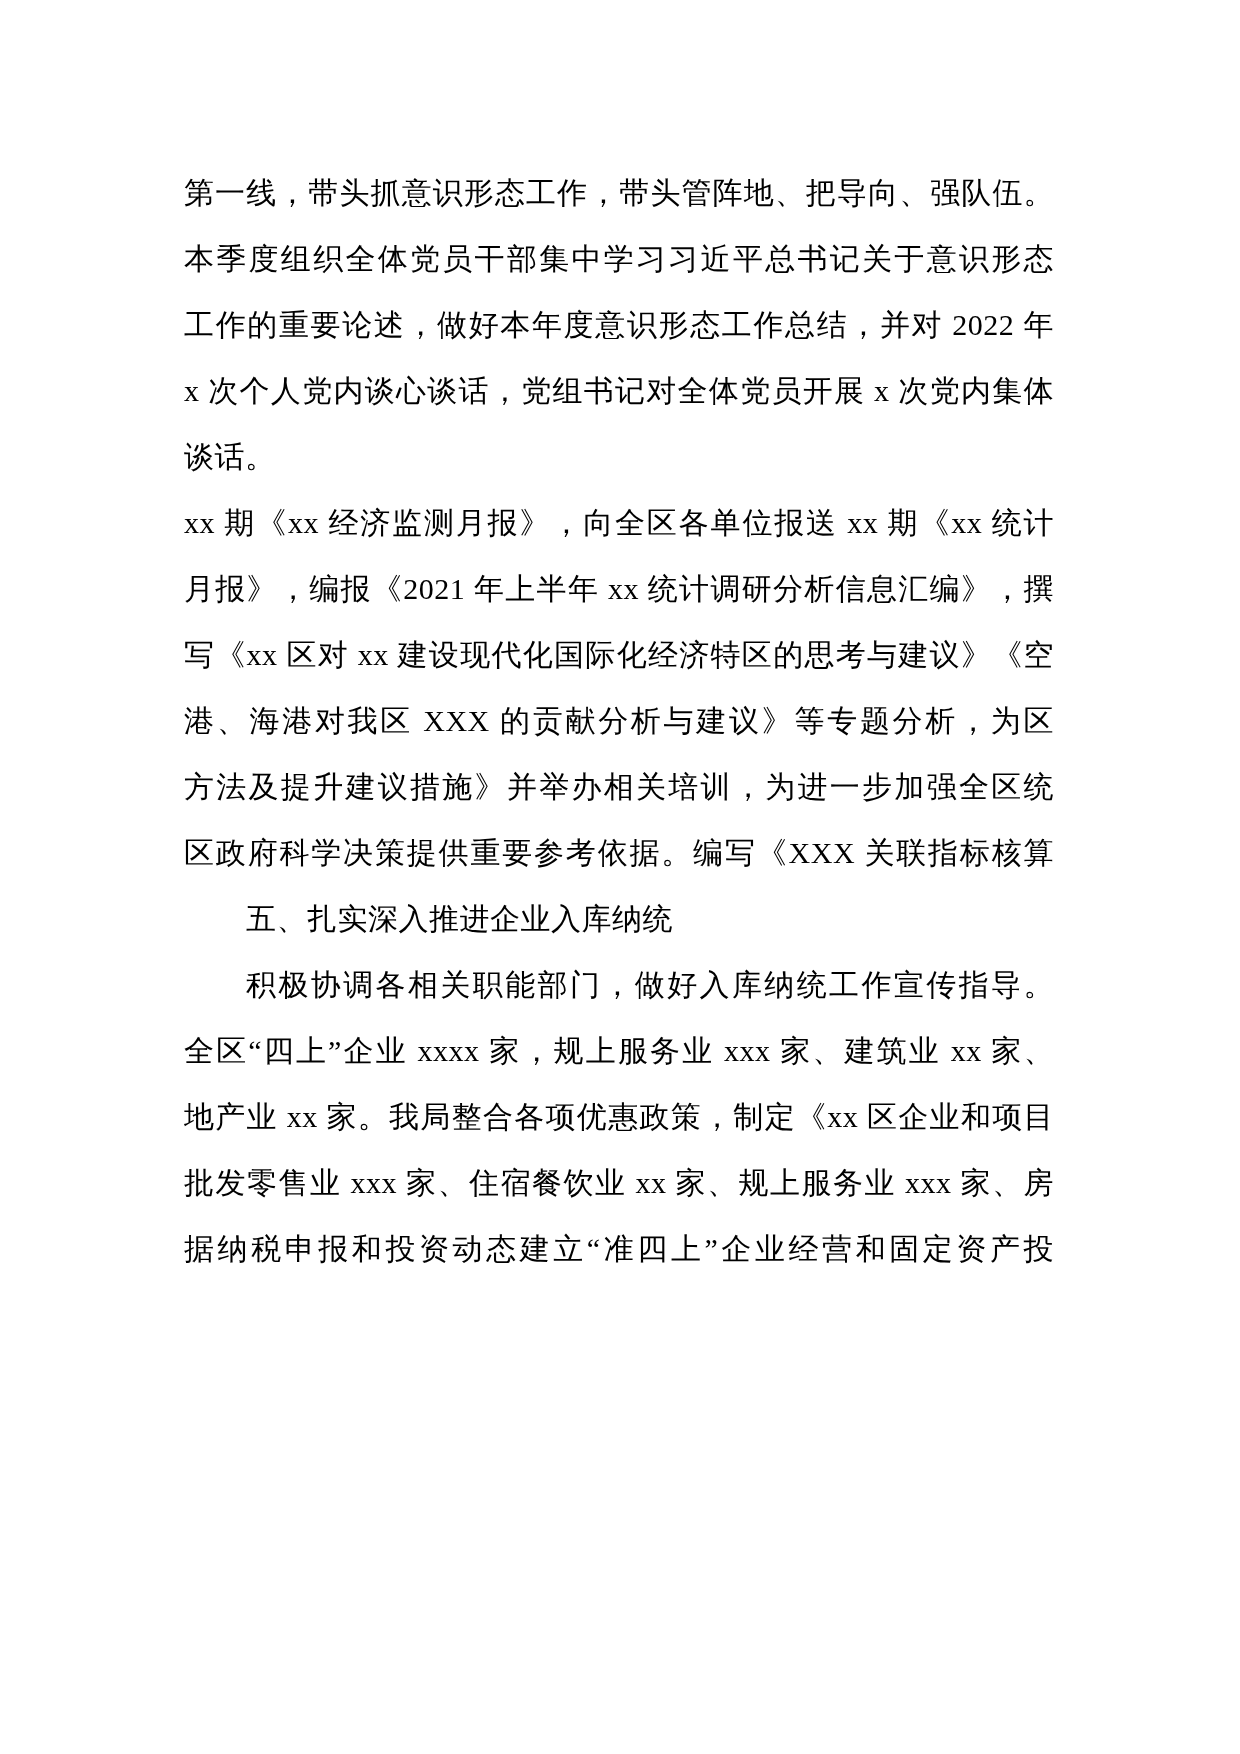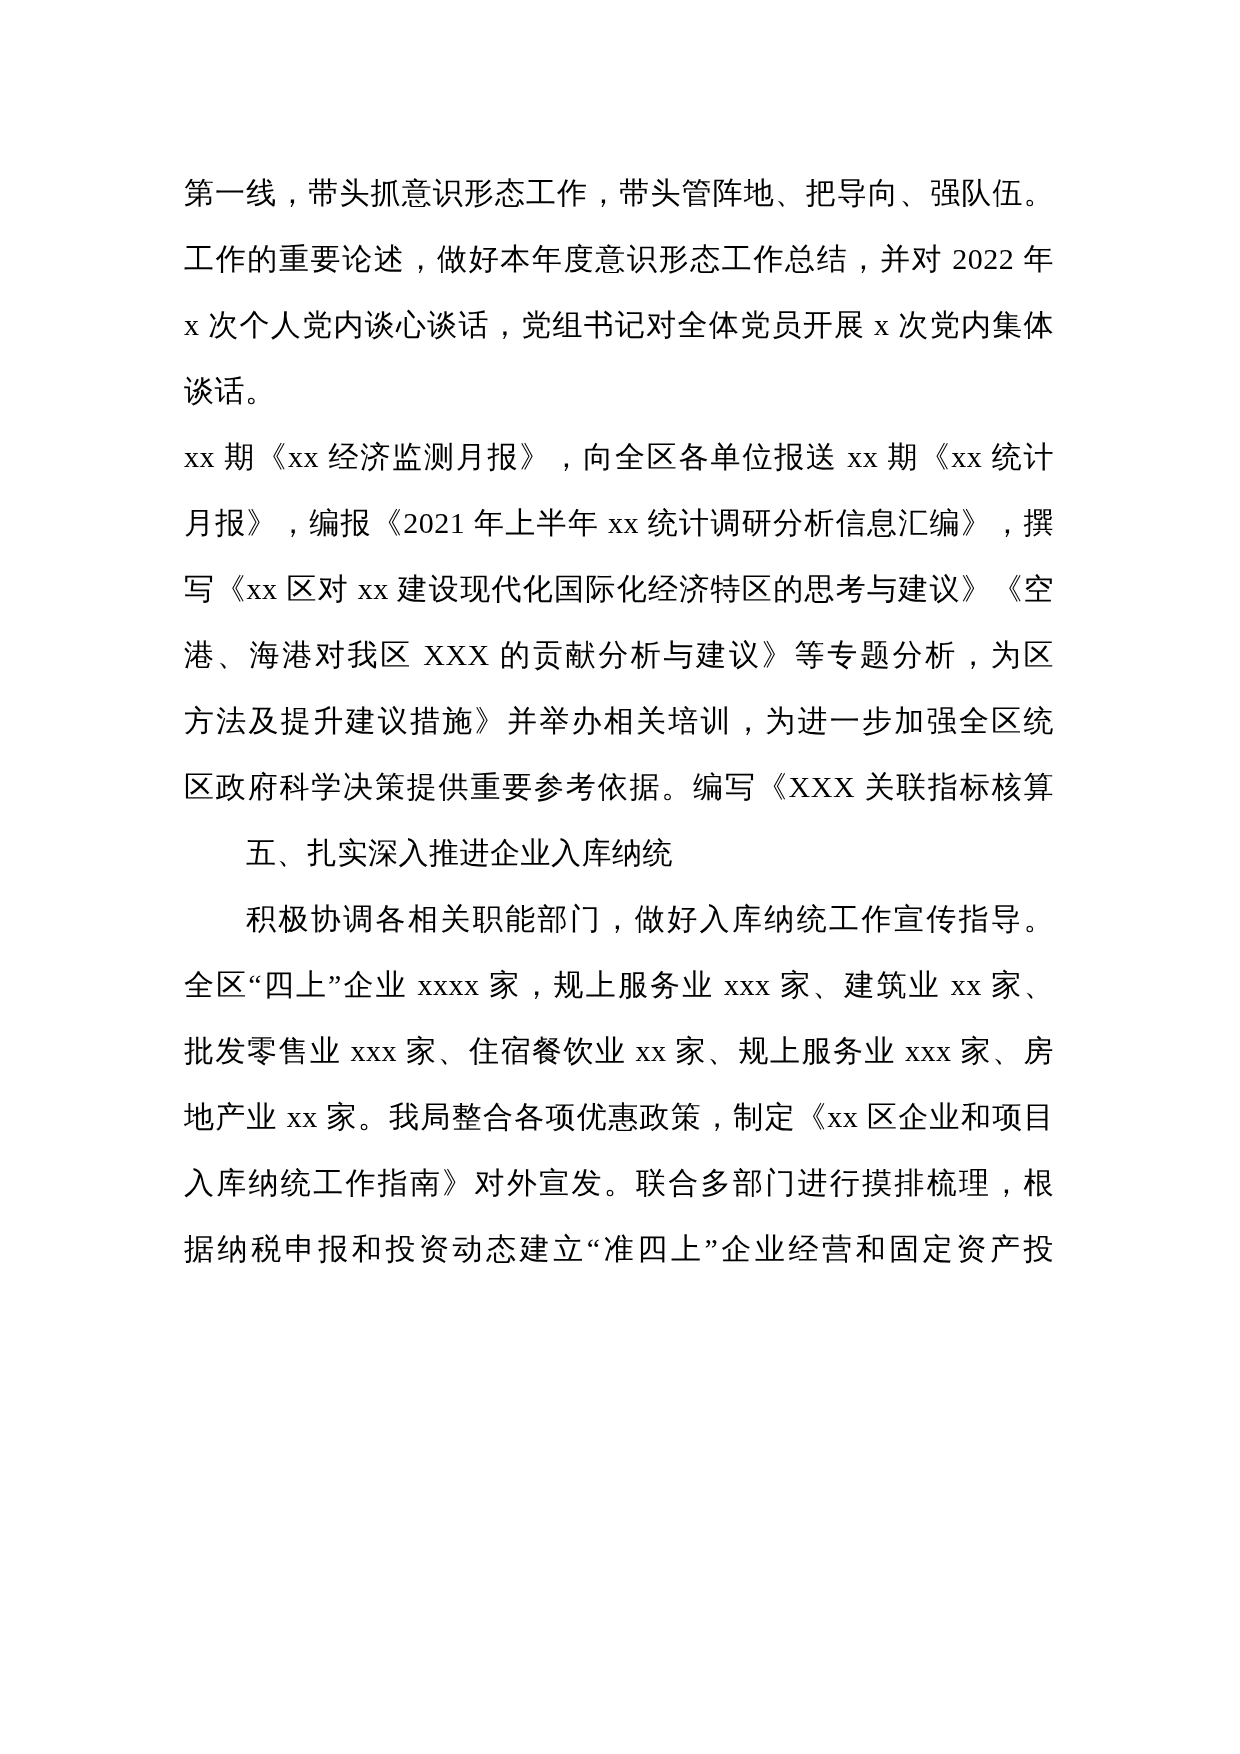--- a/index.html
+++ b/index.html
@@ -42,37 +42,37 @@
   }
   .block { margin: 0; padding: 0; }
 </style>
 </head>
 <body>
 
 <div class="page">
   <div class="content">
       <div class="block paragraph">
         <div class="line">第一线，带头抓意识形态工作，带头管阵地、把导向、强队伍。</div>
+        <div class="line">本季度组织全体党员干部集中学习习近平总书记关于意识形态</div>
         <div class="line">工作的重要论述，做好本年度意识形态工作总结，并对 2022 年</div>
         <div class="line">x 次个人党内谈心谈话，党组书记对全体党员开展 x 次党内集体</div>
         <div class="line no-fill">谈话。</div>
       </div>
       <div class="block paragraph">
         <div class="line">xx 期《xx 经济监测月报》，向全区各单位报送 xx 期《xx 统计</div>
         <div class="line">月报》，编报《2021 年上半年 xx 统计调研分析信息汇编》，撰</div>
         <div class="line">写《xx 区对 xx 建设现代化国际化经济特区的思考与建议》《空</div>
         <div class="line">港、海港对我区 XXX 的贡献分析与建议》等专题分析，为区委、</div>
         <div class="line">方法及提升建议措施》并举办相关培训，为进一步加强全区统</div>
         <div class="line">区政府科学决策提供重要参考依据。编写《XXX 关联指标核算</div>
       </div>
       <div class="block heading">
         <div class="line indent no-fill">五、扎实深入推进企业入库纳统</div>
       </div>
       <div class="block paragraph">
         <div class="line indent">积极协调各相关职能部门，做好入库纳统工作宣传指导。</div>
         <div class="line">全区“四上”企业 xxxx 家，规上服务业 xxx 家、建筑业 xx 家、</div>
+        <div class="line">地产业 xx 家。我局整合各项优惠政策，制定《xx 区企业和项目</div>
         <div class="line">批发零售业 xxx 家、住宿餐饮业 xx 家、规上服务业 xxx 家、房</div>
-        <div class="line">地产业 xx 家。我局整合各项优惠政策，制定《xx 区企业和项目</div>
-        <div class="line">入库纳统工作指南》对外宣发。联合多部门进行摸排梳理，根</div>
         <div class="line">据纳税申报和投资动态建立“准四上”企业经营和固定资产投</div>
       </div>
     </div>
 </div>
 
 </body></html>

